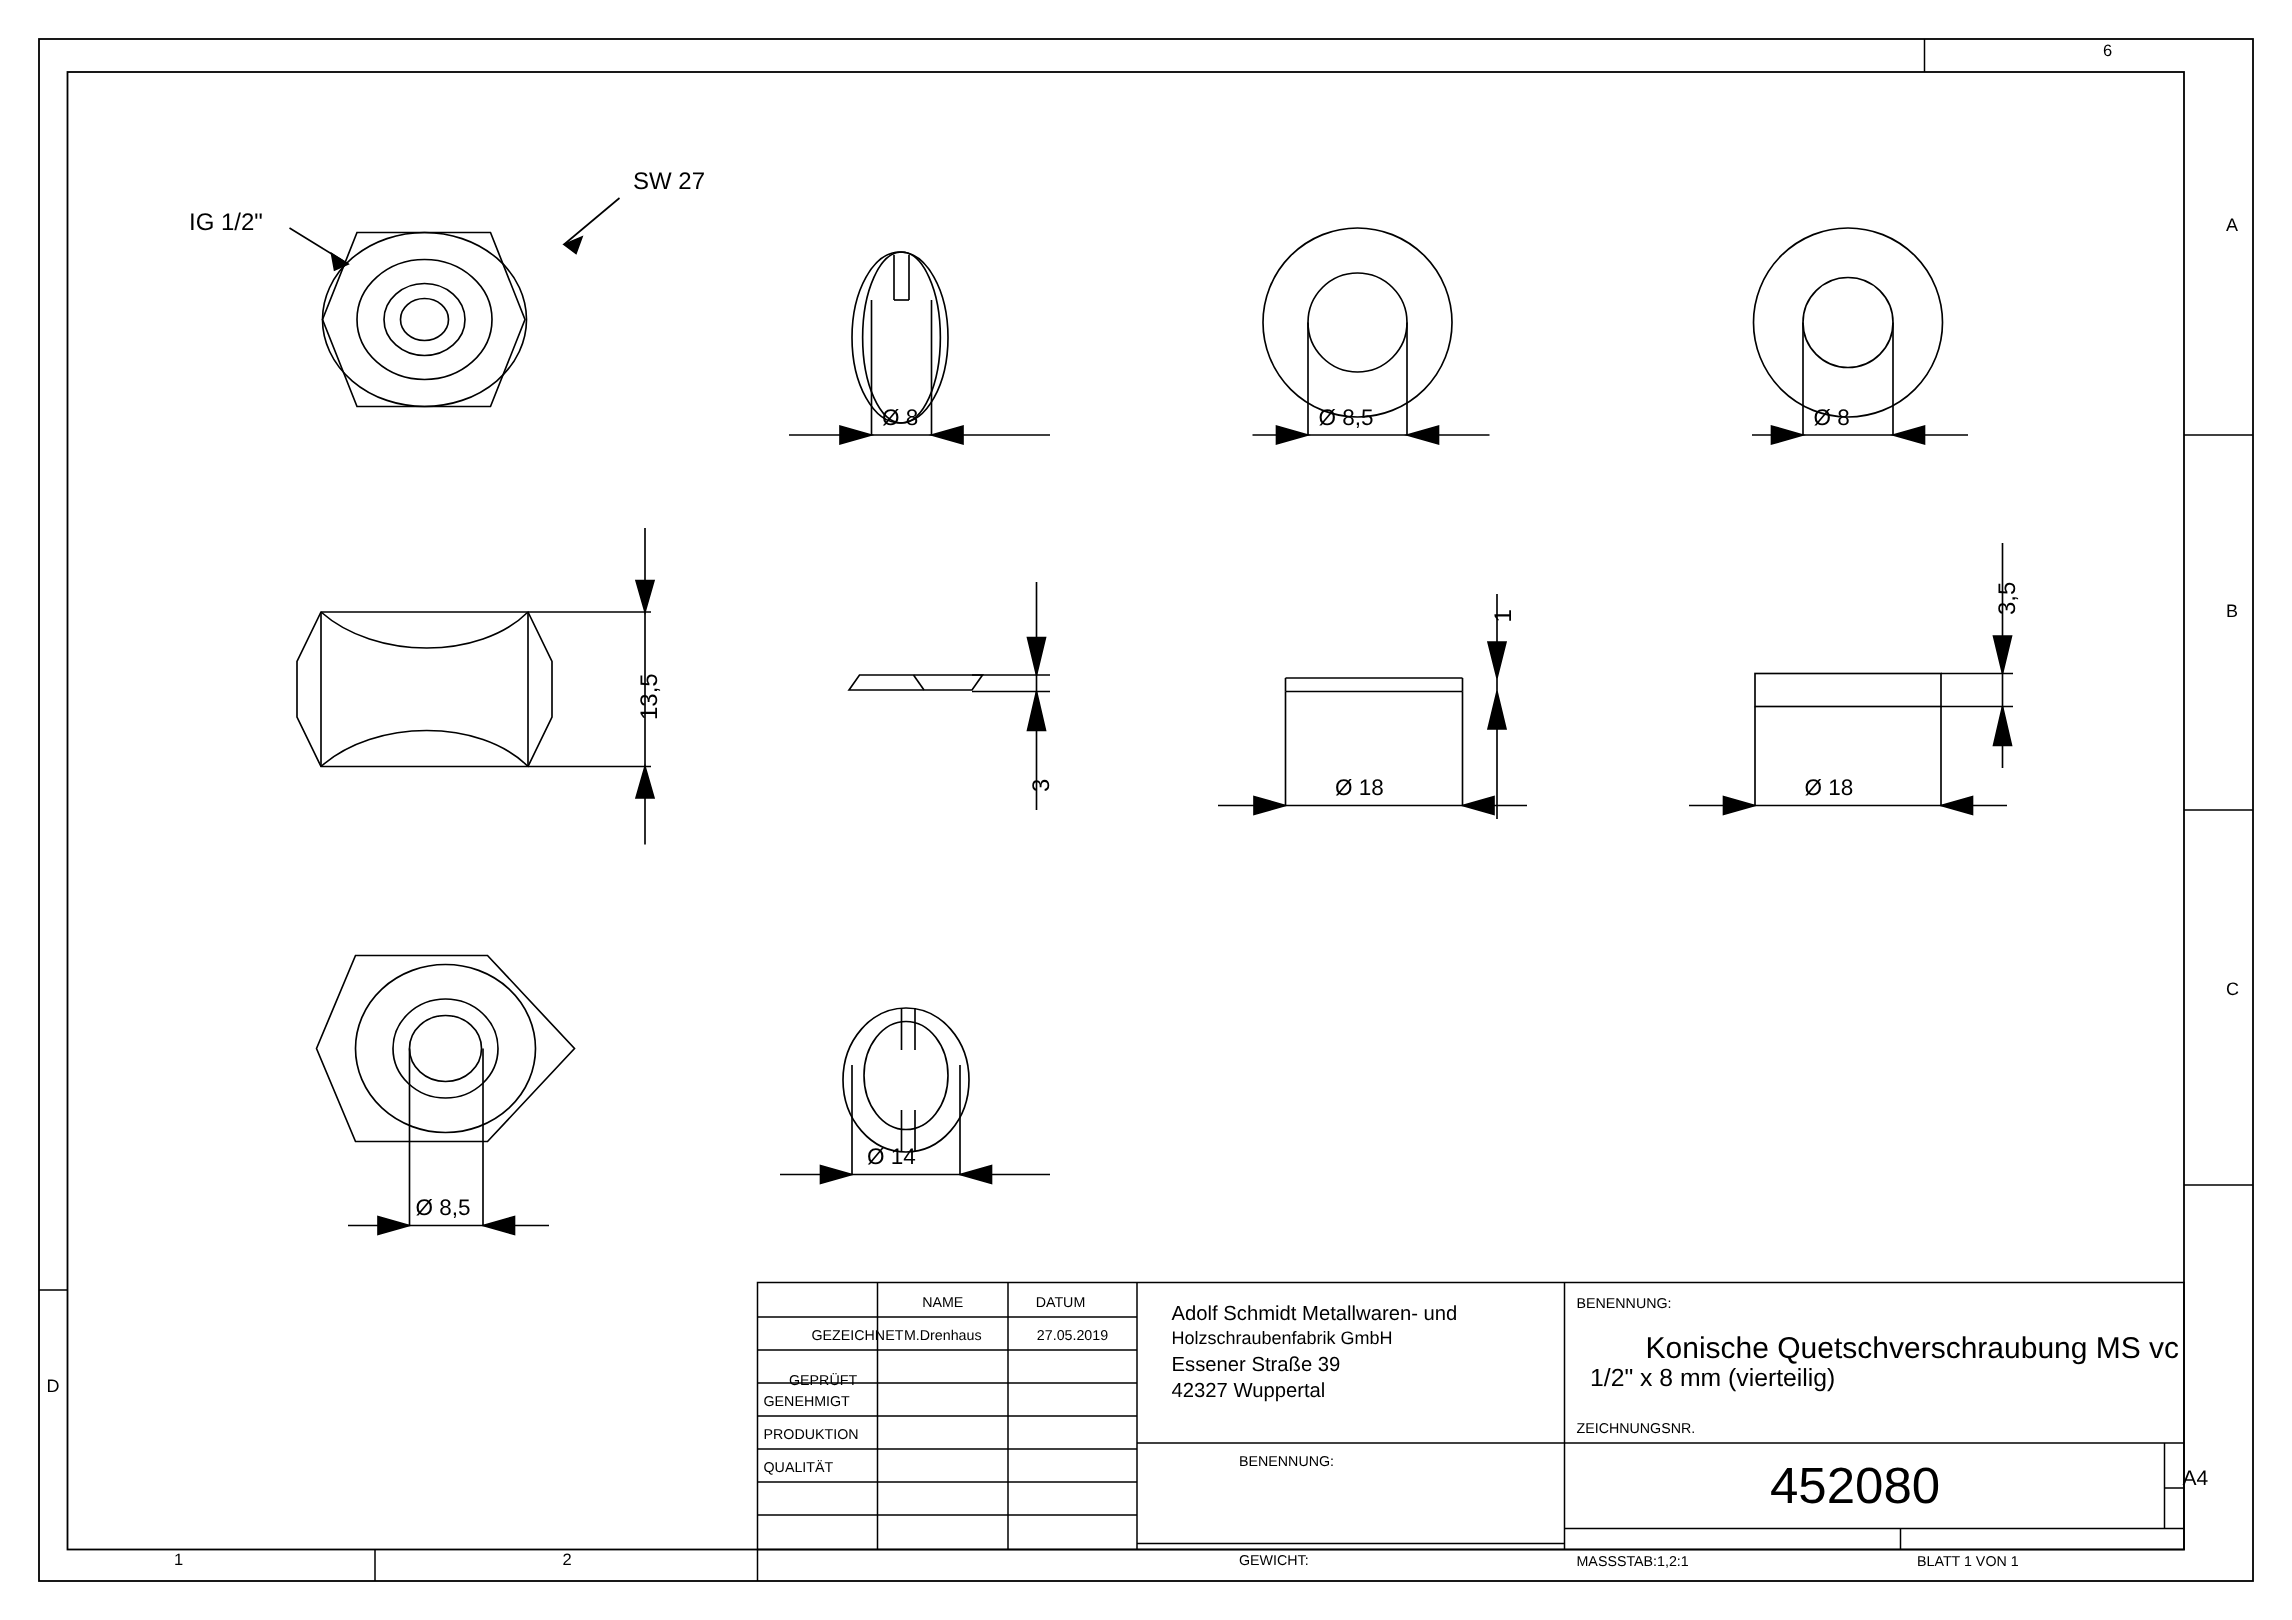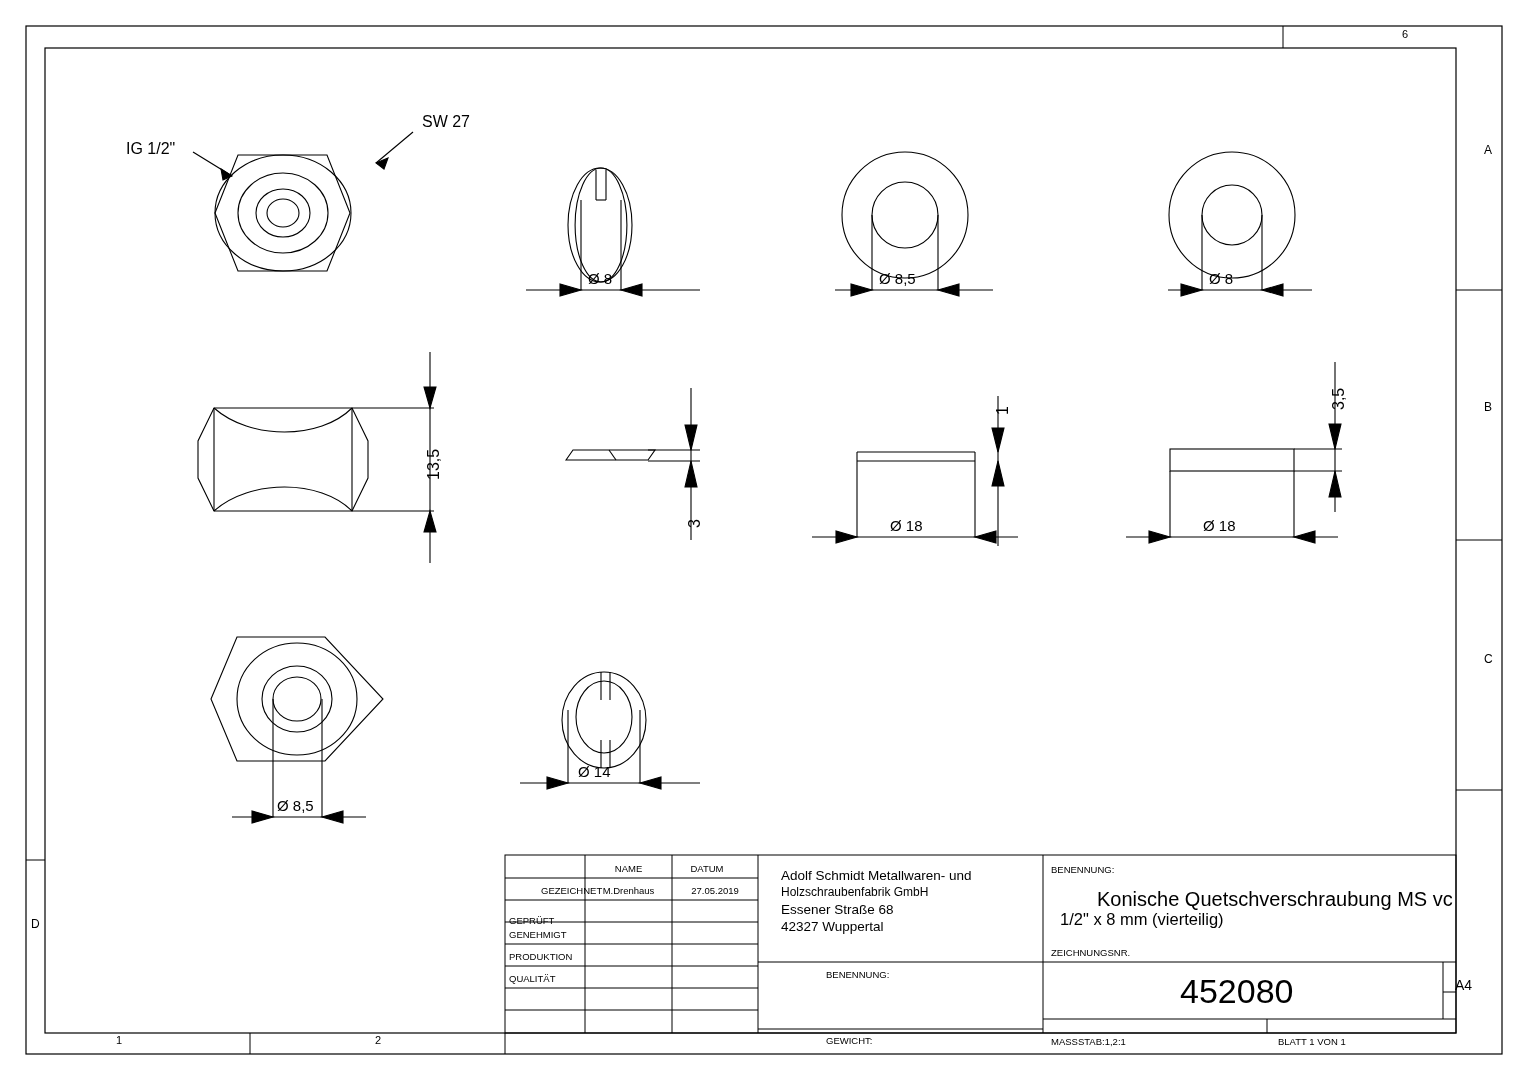--- a/index.html
+++ b/index.html
@@ -251,42 +251,42 @@
     </g>
   </svg>
 
   <div class="tb-cell tb-center" style="left:585px;top:858px;width:87px;height:20px;">NAME</div>
   <div class="tb-cell tb-center" style="left:672px;top:858px;width:70px;height:20px;">DATUM</div>
 
   <div class="tb-cell tb-left" style="left:505px;top:880px;width:80px;height:20px;margin-left:32px;">GEZEICHNET</div>
   <div class="tb-cell tb-center" style="left:585px;top:880px;width:87px;height:20px;">M.Drenhaus</div>
   <div class="tb-cell tb-center" style="left:672px;top:880px;width:86px;height:20px;">27.05.2019</div>
 
-  <div class="tb-cell tb-left" style="left:505px;top:902px;width:80px;height:37px;">GEPRÜFT</div>
+  <div class="tb-cell tb-left" style="left:522px;top:902px;width:80px;height:37px;">GEPRÜFT</div>
   <div class="tb-cell tb-center" style="left:585px;top:902px;width:87px;height:20px;"></div>
   <div class="tb-cell tb-center" style="left:672px;top:902px;width:86px;height:20px;"></div>
 
   <div class="tb-cell tb-left" style="left:505px;top:924px;width:80px;height:20px;">GENEHMIGT</div>
   <div class="tb-cell tb-center" style="left:585px;top:924px;width:87px;height:20px;"></div>
   <div class="tb-cell tb-center" style="left:672px;top:924px;width:86px;height:20px;"></div>
 
   <div class="tb-cell tb-left" style="left:505px;top:946px;width:80px;height:20px;">PRODUKTION</div>
   <div class="tb-cell tb-center" style="left:585px;top:946px;width:87px;height:20px;"></div>
   <div class="tb-cell tb-center" style="left:672px;top:946px;width:86px;height:20px;"></div>
 
   <div class="tb-cell tb-left" style="left:505px;top:968px;width:80px;height:20px;">QUALITÄT</div>
   <div class="tb-cell tb-center" style="left:585px;top:968px;width:87px;height:20px;"></div>
   <div class="tb-cell tb-center" style="left:672px;top:968px;width:86px;height:20px;"></div>
 
   <div class="tb-cell tb-left" style="left:505px;top:990px;width:80px;height:20px;"></div>
   <div class="tb-cell tb-left" style="left:505px;top:1012px;width:80px;height:20px;"></div>
 
   <div class="txt" style="left:781px;top:868px;font-size:13.5px;">Adolf Schmidt Metallwaren- und</div>
   <div class="txt" style="left:781px;top:885px;font-size:12px;">Holzschraubenfabrik GmbH</div>
-  <div class="txt" style="left:781px;top:902px;font-size:13.5px;">Essener Straße 68</div>
+  <div class="txt" style="left:781px;top:902px;font-size:13.5px;">Essener Straße 39</div>
   <div class="txt" style="left:781px;top:919px;font-size:13.5px;">42327 Wuppertal</div>
 
   <div class="txt" style="left:826px;top:969px;font-size:9.5px;">BENENNUNG:</div>
   <div class="txt" style="left:826px;top:1035px;font-size:9.5px;">GEWICHT:</div>
 
   <div class="txt" style="left:1051px;top:864px;font-size:9.5px;">BENENNUNG:</div>
   <div class="txt" style="left:1060px;top:888px;font-size:20px;margin-left:37px;">Konische Quetschverschraubung MS vc</div>
   <div class="txt" style="left:1060px;top:910px;font-size:16.5px;">1/2" x 8 mm (vierteilig)</div>
 
   <div class="txt" style="left:1051px;top:947px;font-size:9.5px;">ZEICHNUNGSNR.</div>

